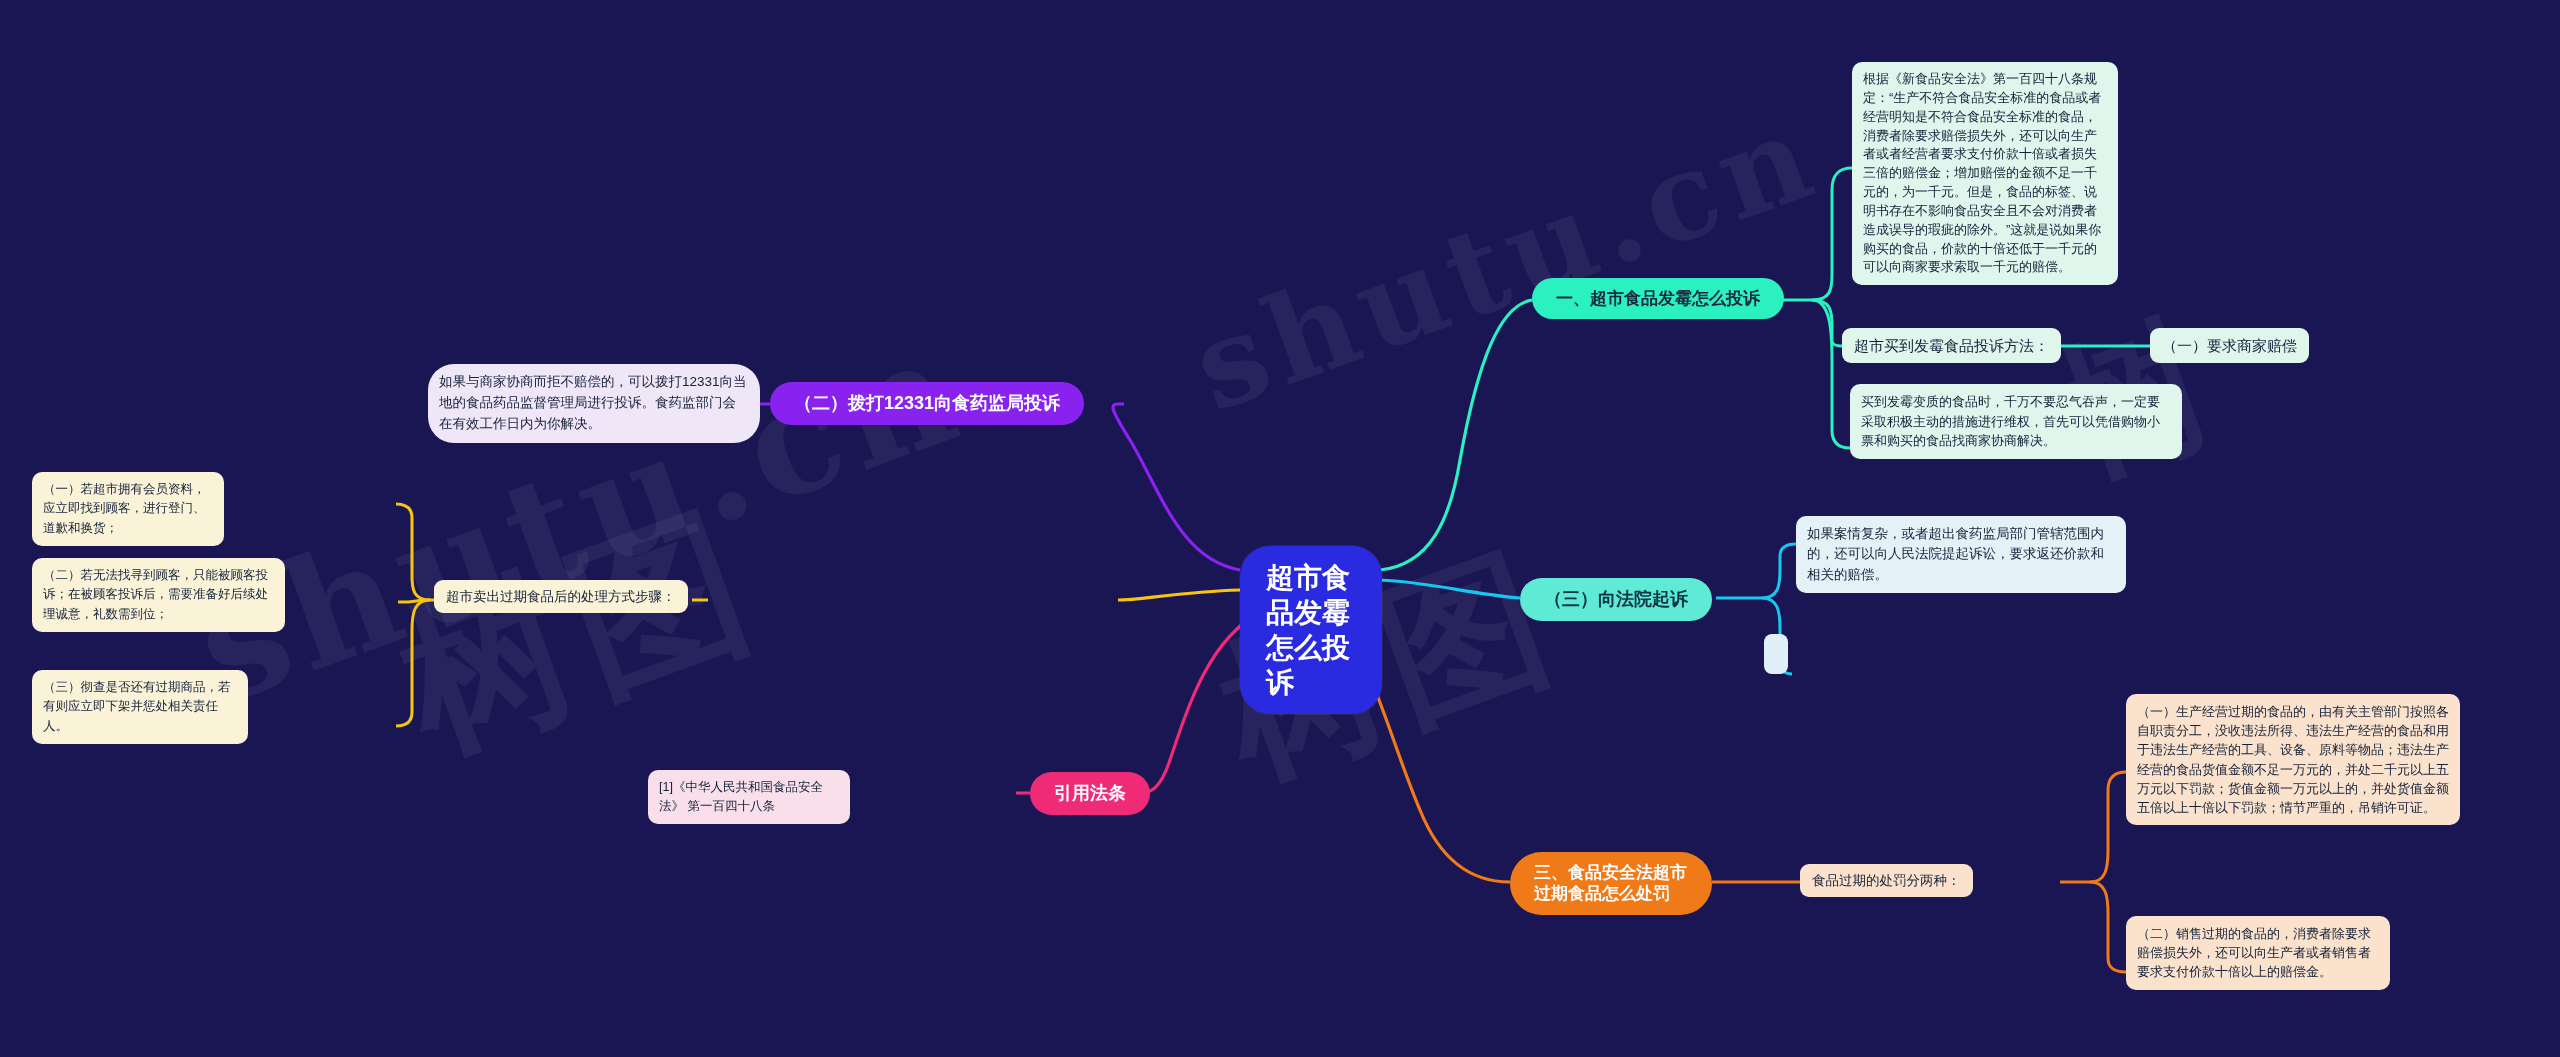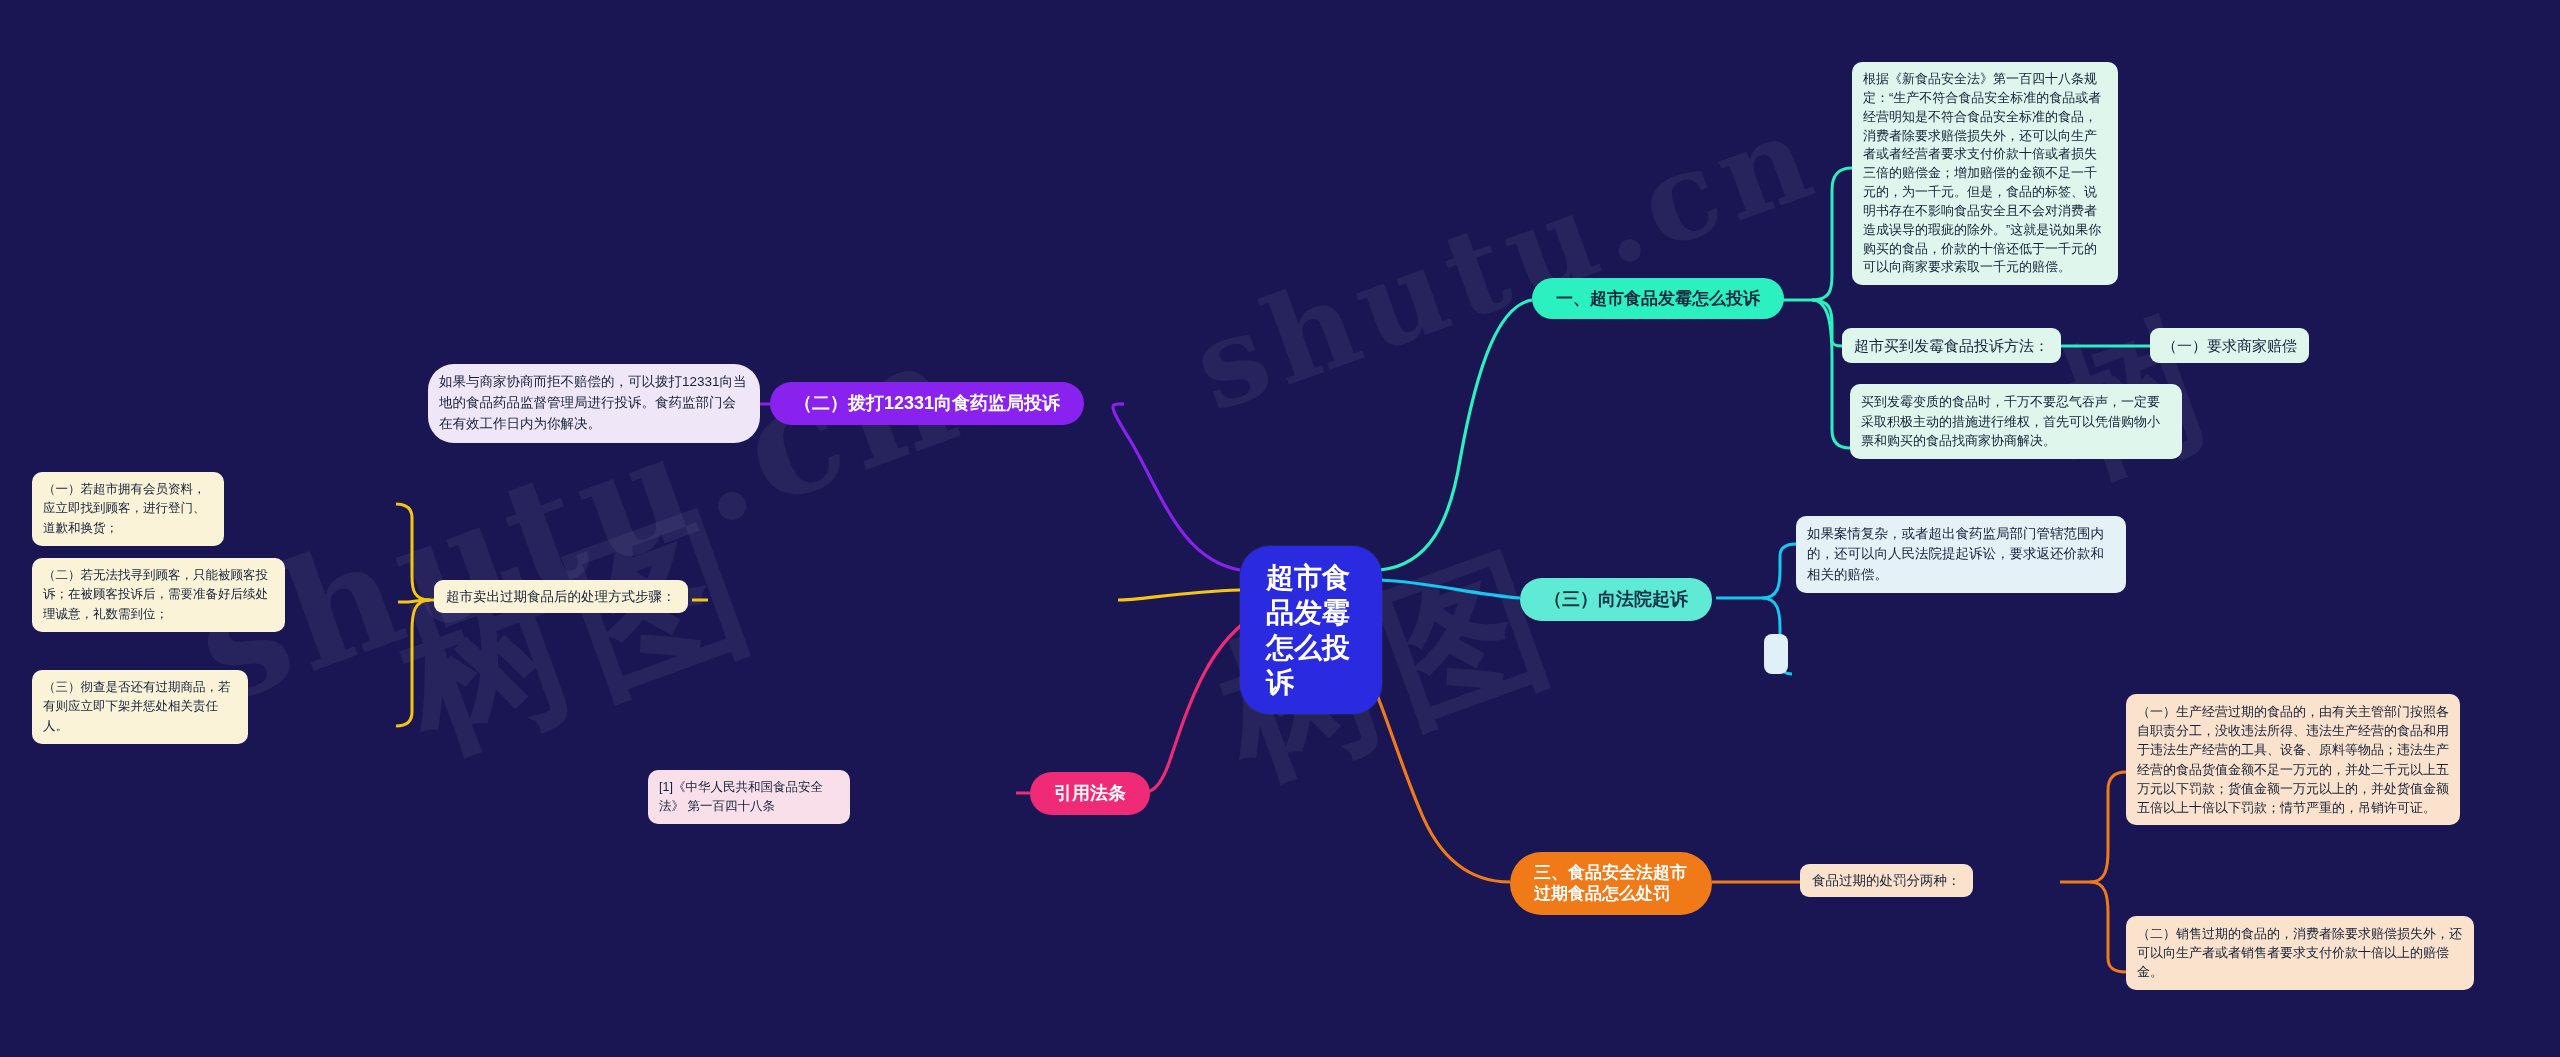--- a/index.html
+++ b/index.html
@@ -168,17 +168,17 @@
   </div>
 
   <div class="node note peach small" style="left:1800px;top:864px;font-size:13.5px;">
     <span class="txt">食品过期的处罚分两种：</span>
   </div>
 
   <div class="node note peach" style="left:2126px;top:694px;width:334px;font-size:13px;line-height:1.48;">
     <span class="txt">（一）生产经营过期的食品的，由有关主管部门按照各自职责分工，没收违法所得、违法生产经营的食品和用于违法生产经营的工具、设备、原料等物品；违法生产经营的食品货值金额不足一万元的，并处二千元以上五万元以下罚款；货值金额一万元以上的，并处货值金额五倍以上十倍以下罚款；情节严重的，吊销许可证。</span>
   </div>
 
-  <div class="node note peach" style="left:2126px;top:916px;width:348px;font-size:13px;line-height:1.48;">
+  <div class="node note peach" style="left:2126px;top:916px;width:264px;font-size:13px;line-height:1.48;">
     <span class="txt">（二）销售过期的食品的，消费者除要求赔偿损失外，还可以向生产者或者销售者要求支付价款十倍以上的赔偿金。</span>
   </div>
 
 </div>
 
 </body></html>

